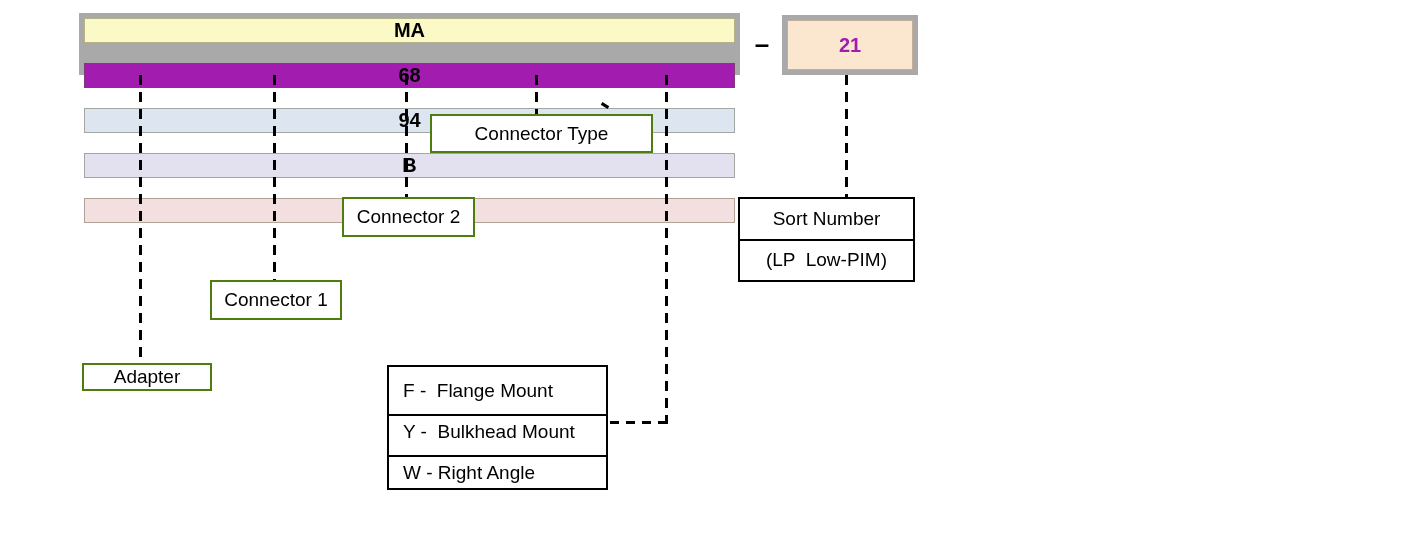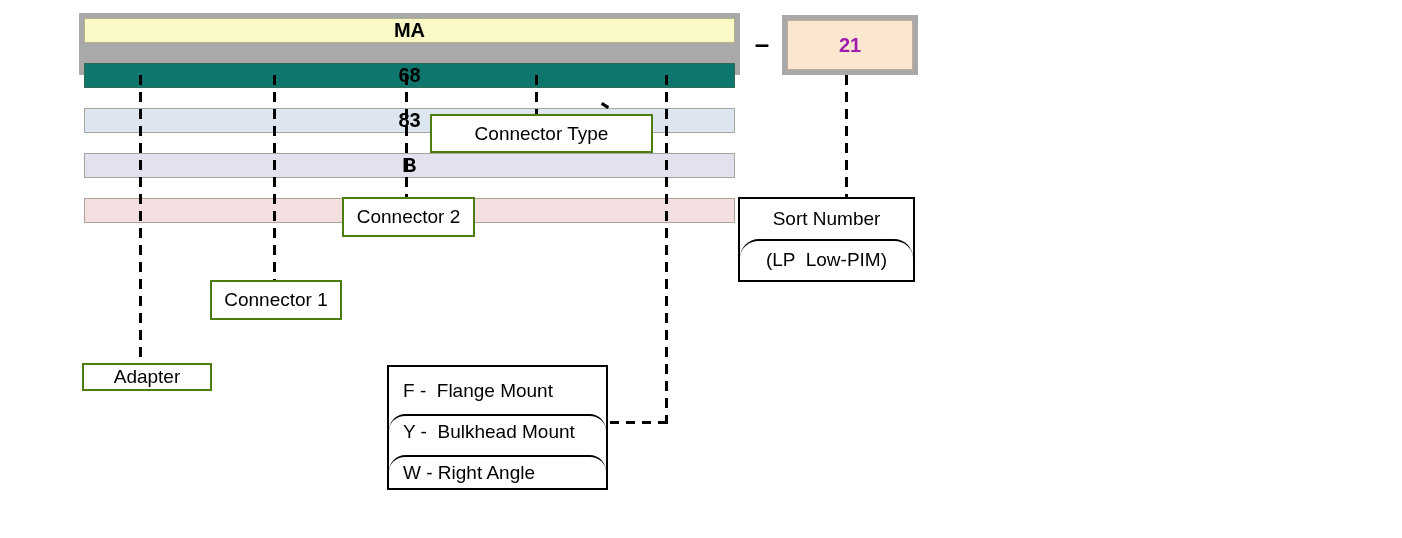--- a/index.html
+++ b/index.html
@@ -86,21 +86,20 @@
   }
   .stacked .row {
     flex: 1 1 0;
     display: flex;
     align-items: center;
     justify-content: center;
     font-size: 19px;
     color: #000;
     white-space: pre;
     border-top: 2px solid #000;
-    border-radius: 19px;
   }
   .stacked .row:first-child { border-top: none; }
   .stacked .row.left { justify-content: flex-start; padding-left: 14px; margin-top: 8px; }
   
   .vline {
     position: absolute;
     width: 3px;
     background-image: repeating-linear-gradient(to bottom, #000 0px, #000 10px, transparent 10px, transparent 17px);
   }
   .hline {
@@ -131,22 +130,22 @@
   .box-sort           { left: 738px; top: 197px; width: 177px; height: 85px; }
   .box-mount          { left: 387px; top: 365px; width: 221px; height: 125px; }
 </style>
 </head>
 <body>
 
 <div id="canvas">
 
   <div class="code-group">
     <div class="code-cell" style="background-color: rgb(251, 249, 198);">MA</div>
-    <div class="code-cell" style="background-color: #0f766e;">68</div>
-    <div class="code-cell" style="background-color: rgb(221, 230, 240);">83</div>
+    <div class="code-cell" style="background-color: #a21caf;">68</div>
+    <div class="code-cell" style="background-color: rgb(221, 230, 240);">94</div>
     <div class="code-cell" style="background-color: rgb(227, 225, 239);">B</div>
     <div class="code-cell" style="background-color: rgb(243, 223, 223);">Y</div>
   </div>
 
   <div class="sep">–</div>
 
   <div class="sort-cell" style="background-color: rgb(251, 230, 208);">21</div>
 
   <div class="vline v-ma"></div>
   <div class="vline v-c1"></div>

